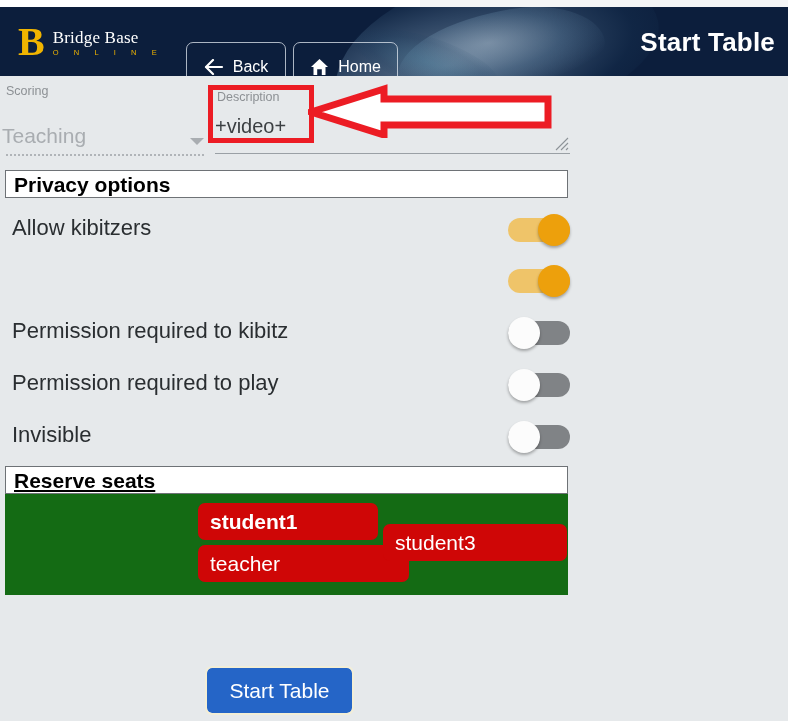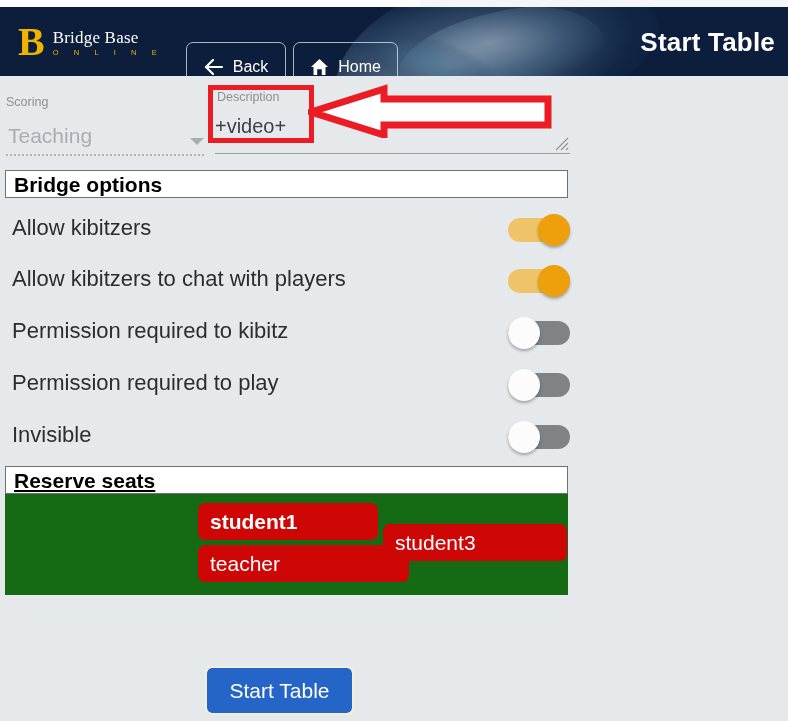--- a/index.html
+++ b/index.html
@@ -163,22 +163,22 @@
     font-size: 12.5px;
     color: #8c9094;
     white-space: nowrap;
   }
   .field-value {
     position: absolute;
     font-size: 21px;
     color: #a9adb1;
     white-space: nowrap;
   }
-  .scoring-label { left: 6px; top: 19px; }
-  .scoring-value { left: 8px; top: 48px; }
+  .scoring-label { left: 6px; top: 8px; }
+  .scoring-value { left: 2px; top: 48px; }
   .scoring-caret {
     position: absolute;
     left: 190px; top: 62px;
     width: 0; height: 0;
     border-left: 7px solid transparent;
     border-right: 7px solid transparent;
     border-top: 7px solid #a9adb1;
   }
   .scoring-underline {
     position: absolute;
@@ -386,32 +386,31 @@
   </div>
 </div>
 
 <div class="annot-box"></div>
 <div class="annot-arrow">
   <svg width="244" height="54" viewBox="0 0 244 54" aria-hidden="true">
     <path d="M3 28 L76 5 L76 15 L240 15 L240 41 L76 41 L76 51 Z" fill="#ffffff" stroke="#ec1c24" stroke-width="7" stroke-linejoin="miter"></path>
   </svg>
 </div>
 
-<div class="section-bar privacy-bar">Bridge options</div>
+<div class="section-bar privacy-bar">Privacy options</div>
 
 <div class="opt-row" style="top:206px">
   <div class="opt-label">Allow kibitzers</div>
   <div class="toggle on">
     <div class="toggle-track"></div>
     <div class="toggle-knob"></div>
   </div>
 </div>
 
 <div class="opt-row" style="top:257px">
-  <div class="opt-label">Allow kibitzers to chat with players</div>
   <div class="toggle on">
     <div class="toggle-track"></div>
     <div class="toggle-knob"></div>
   </div>
 </div>
 
 <div class="opt-row" style="top:309px">
   <div class="opt-label">Permission required to kibitz</div>
   <div class="toggle off">
     <div class="toggle-track"></div>

